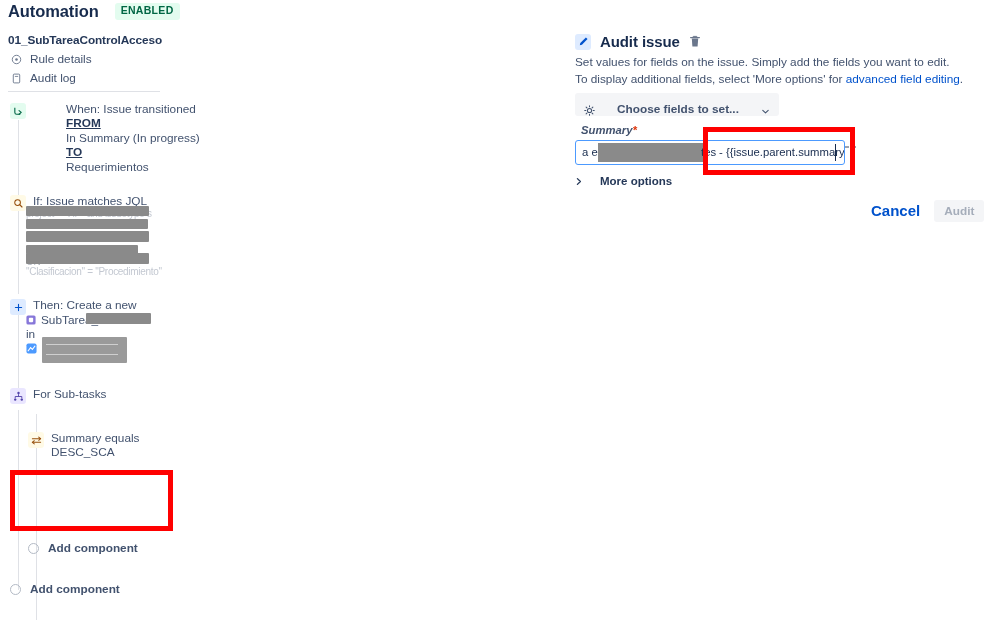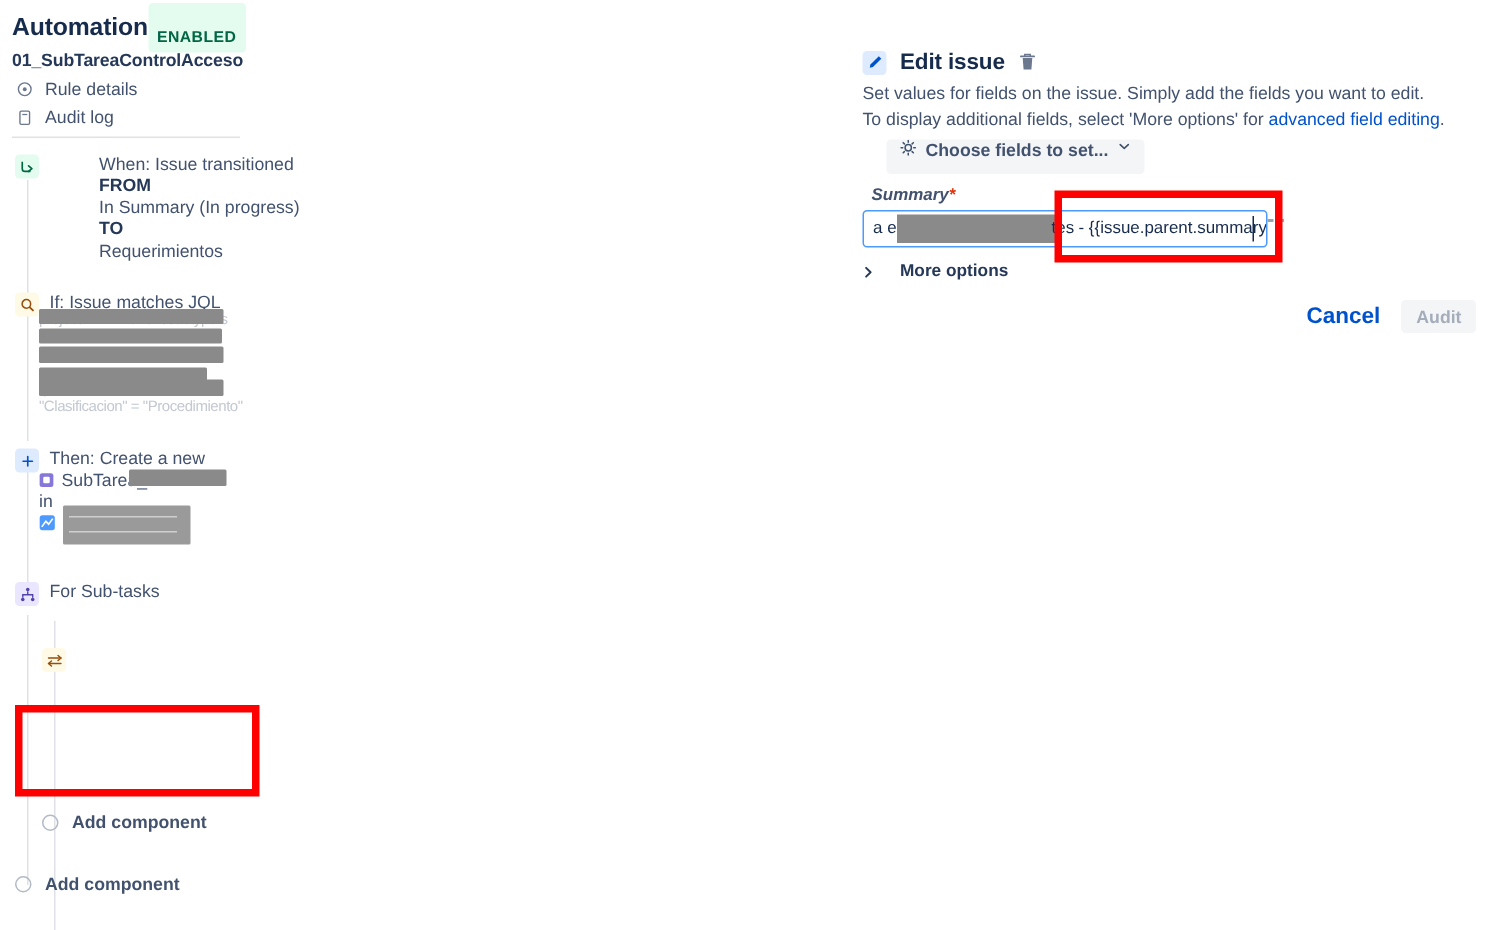--- a/index.html
+++ b/index.html
@@ -24,35 +24,35 @@
     width: 330px;
     height: 620px;
   }
 
   #rule-header {
     position: absolute;
     left: 8px; top: 2px;
     width: 300px;
     display: flex;
     align-items: center;
-    gap: 0;
+    gap: 16px;
   }
   #rule-title {
     font-size: 16.5px;
     font-weight: bold;
     color: #172b4d;
     letter-spacing: -0.1px;
   }
   #status-badge {
     font-size: 10.5px;
     font-weight: bold;
     letter-spacing: 0.3px;
     background: #e3fcef;
     color: #006644;
-    padding: 18px 6px 3px 6px;
+    padding: 2px 6px 3px 6px;
     border-radius: 3px;
     line-height: 1.1;
   }
 
   #rule-name {
     position: absolute;
     left: 8px; top: 33px;
     font-size: 11.8px;
     font-weight: bold;
     color: #253858;
@@ -105,21 +105,21 @@
     align-items: center;
     justify-content: center;
     margin-top: 1px;
   }
   .node-text {
     font-size: 11.8px;
     line-height: 14.4px;
     color: #42526e;
     white-space: pre-line;
   }
-  .node-text b { color: #253858; font-weight: bold; }
+  .node-text b { color: #253858; font-weight: bold; text-decoration: underline; }
 
   .ico-green { background: #e3fcef; }
   .ico-yellow { background: #fffae6; }
   .ico-blue { background: #deebff; }
   .ico-purple-l { background: #eae6ff; }
 
   
   .vline {
     position: absolute;
     width: 1px;
@@ -215,27 +215,27 @@
     white-space: nowrap;
   }
   #desc-line1 { top: 55px; }
   #desc-line2 { top: 72px; }
   .link {
     color: #0052cc;
   }
 
   #choose-fields-btn {
     position: absolute;
-    left: 16px; top: 93px;
+    left: 0; top: 93px;
     height: 23px;
     background: #f4f5f7;
     border-radius: 3px;
     display: flex;
-    align-items: flex-start;
-    gap: 6px;
+    align-items: flex-end;
+    gap: 22px;
     padding: 0 9px;
     font-size: 11.8px;
     font-weight: bold;
     color: #42526e;
   }
 
   #summary-label {
     position: absolute;
     left: 6px; top: 124px;
     font-size: 11.3px;
@@ -470,20 +470,21 @@
     </div>
 
     <div class="node" style="left:28px; top:333px;">
       <span class="node-ico ico-yellow">
         <svg width="11" height="11" viewBox="0 0 12 12">
             <path d="M1.5 4 H10.5 M1.5 8 H10.5" stroke="#974f0c" stroke-width="1.1" stroke-linecap="round"></path>
             <path d="M8.4 2.2 L10.5 4 L8.4 5.8" stroke="#974f0c" stroke-width="1.1" fill="none" stroke-linecap="round" stroke-linejoin="round"></path>
             <path d="M3.6 6.2 L1.5 8 L3.6 9.8" stroke="#974f0c" stroke-width="1.1" fill="none" stroke-linecap="round" stroke-linejoin="round"></path>
           </svg>
       </span>
+      <span class="node-text"><span>Summary equals</span><br><span>DESC_SCA</span></span>
     </div>
 
   </div>
 
   <div id="red-box-left"></div>
 
   <div class="add-component" id="add-component-inner">
     <span class="add-circle"></span>
     <span>Add component</span>
   </div>
@@ -496,21 +497,21 @@
 </div>
 
 <div id="right-panel">
 
   <div id="detail-header">
     <span style="width:16px;height:16px;background:#deebff;border-radius:3px;display:flex;align-items:center;justify-content:center;">
       <svg width="11" height="11" viewBox="0 0 12 12">
           <path d="M8.6 1.6 L10.4 3.4 L4.3 9.5 L2 10 L2.5 7.7 Z" fill="#0052cc"></path>
         </svg>
     </span>
-    <span id="detail-title">Edit issue</span>
+    <span id="detail-title">Audit issue</span>
     <span style="width:12px;height:13px;">
       <svg width="12" height="13" viewBox="0 0 12 13">
           <path d="M1.6 2.6 H10.4" stroke="#6b778c" stroke-width="1.2" stroke-linecap="round"></path>
           <path d="M4.2 2.6 V1.4 H7.8 V2.6" fill="none" stroke="#6b778c" stroke-width="1"></path>
           <path d="M2.8 3.6 H9.2 L8.6 11.4 H3.4 Z" fill="#6b778c"></path>
         </svg>
     </span>
   </div>
 
   <div class="detail-desc" id="desc-line1">Set values for fields on the issue. Simply add the fields you want to edit.</div>

